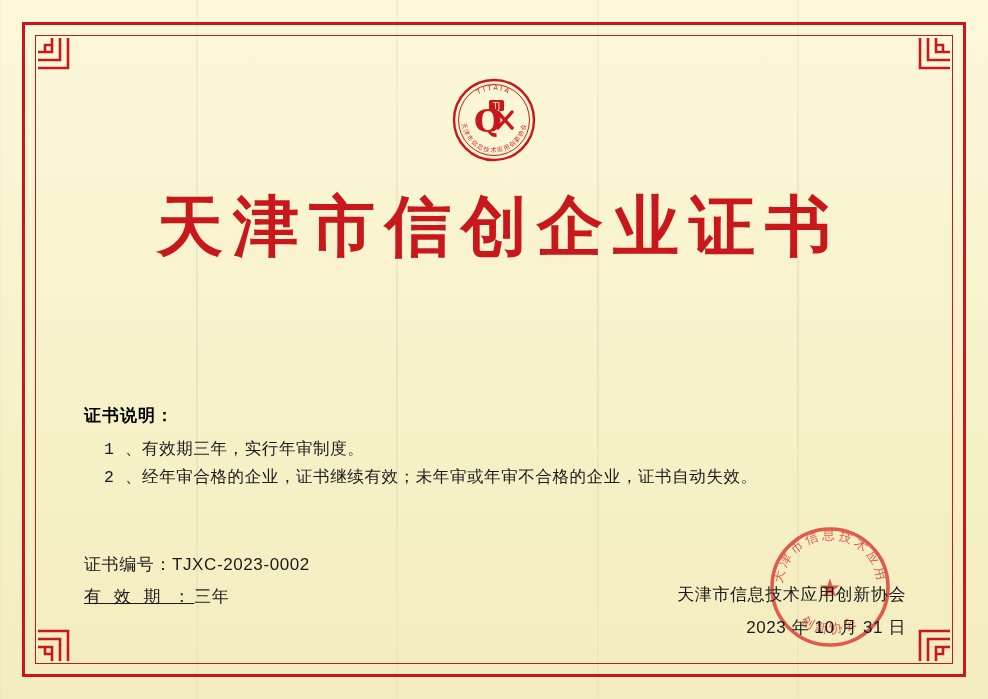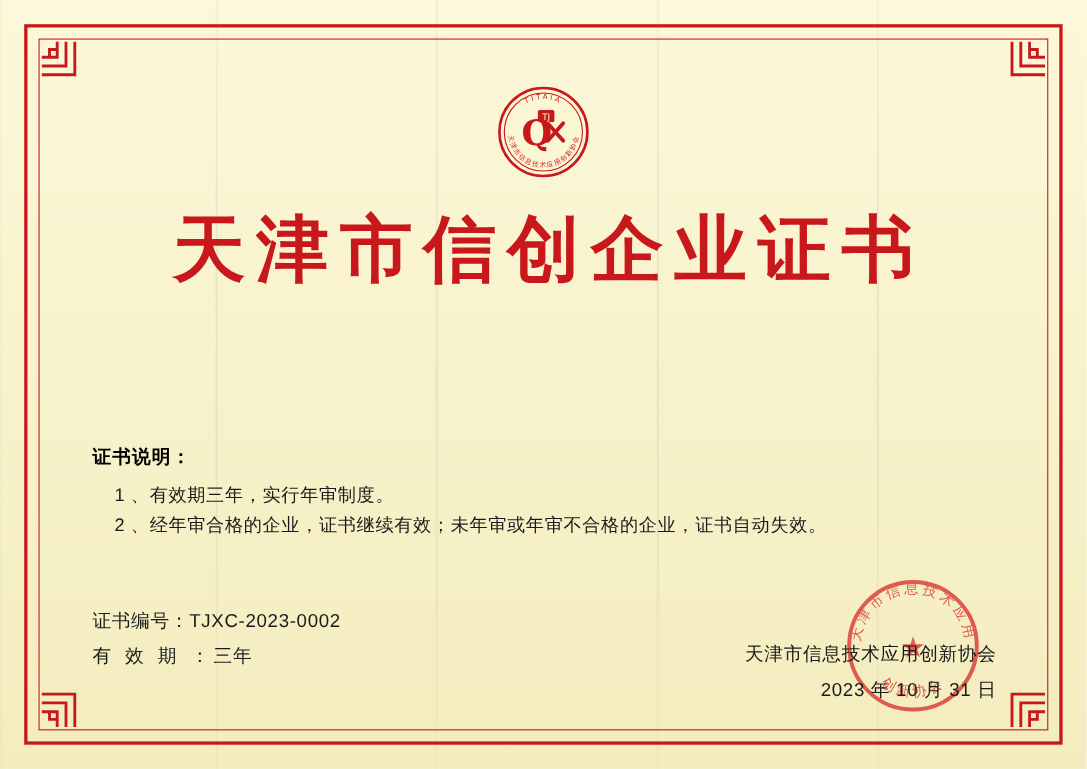--- a/index.html
+++ b/index.html
@@ -113,20 +113,21 @@
   }
   .gap { display: inline-block; width: 26px; }
 
   
   .notes {
     position: absolute;
     left: 84px;
     right: 78px;
     top: 404px;
     color: #1a1a1a;
+    font-family: Liberation Mono, monospace;
   }
   .notes-heading {
     font-size: 17px;
     font-weight: bold;
     color: #000;
     letter-spacing: 1px;
     margin-bottom: 9px;
   }
   .notes-line {
     font-size: 16.5px;
@@ -146,21 +147,21 @@
   .footer-left {
     position: absolute;
     left: 84px;
     top: 549px;
     font-size: 17px;
     color: #1a1a1a;
     line-height: 32px;
     letter-spacing: 0.6px;
   }
   .footer-left .row { white-space: nowrap; }
-  .label-sp { letter-spacing: 4px; }
+  .label-sp { letter-spacing: 4px; text-decoration: underline; }
 
   
   .footer-right {
     position: absolute;
     right: 82px;
     top: 578px;
     text-align: right;
     font-size: 17px;
     color: #1a1a1a;
     line-height: 33px;

